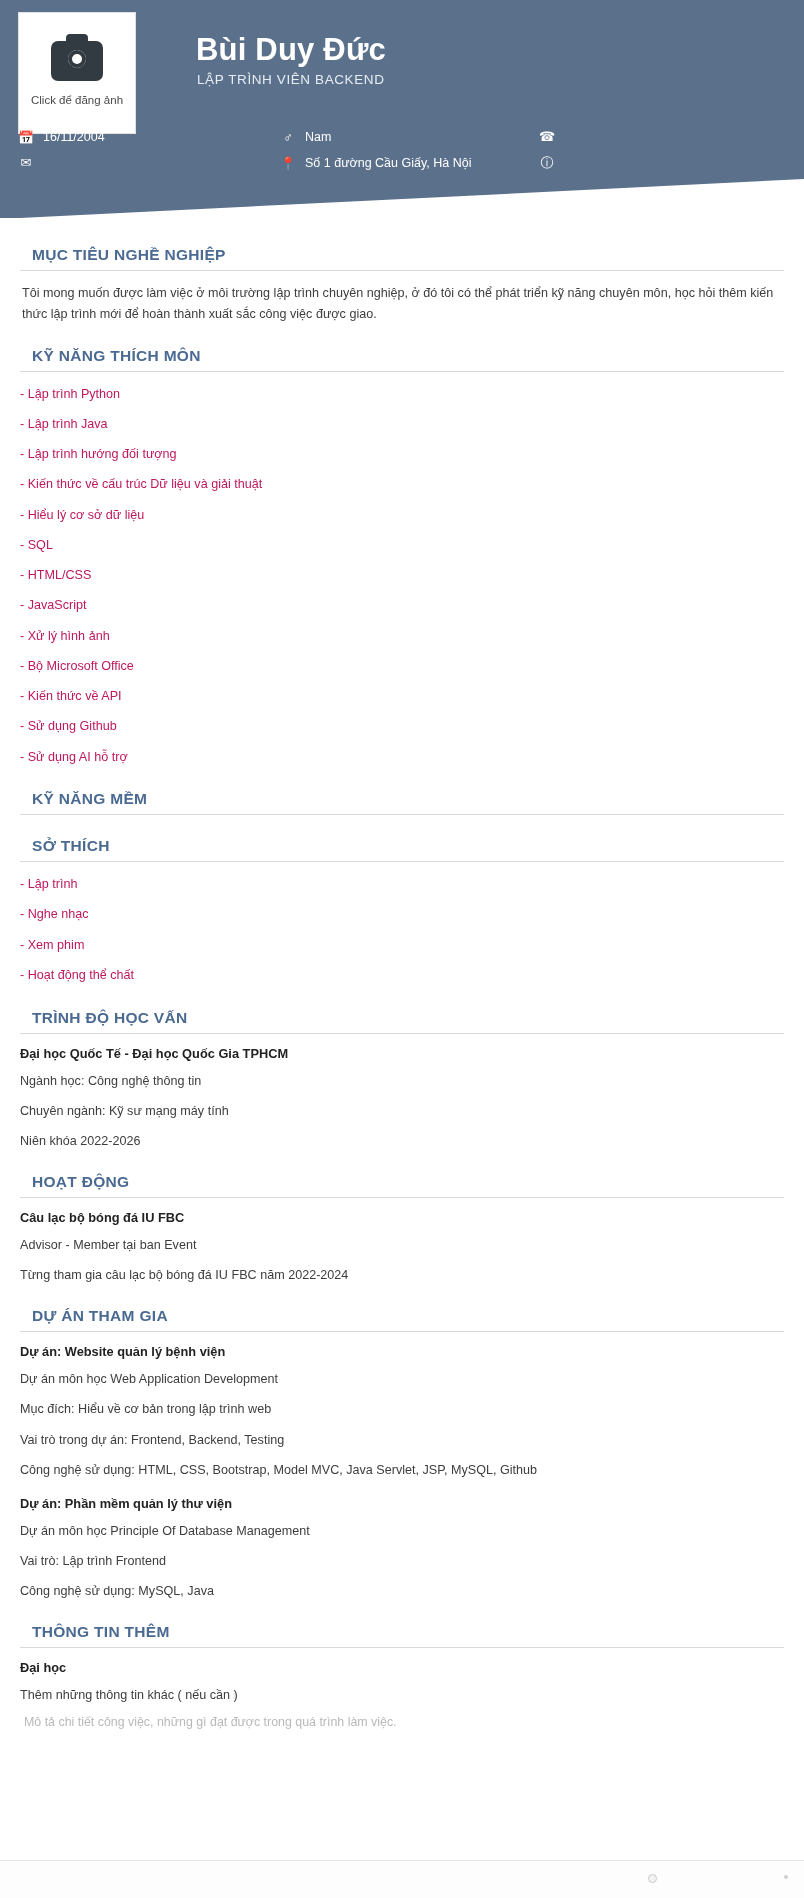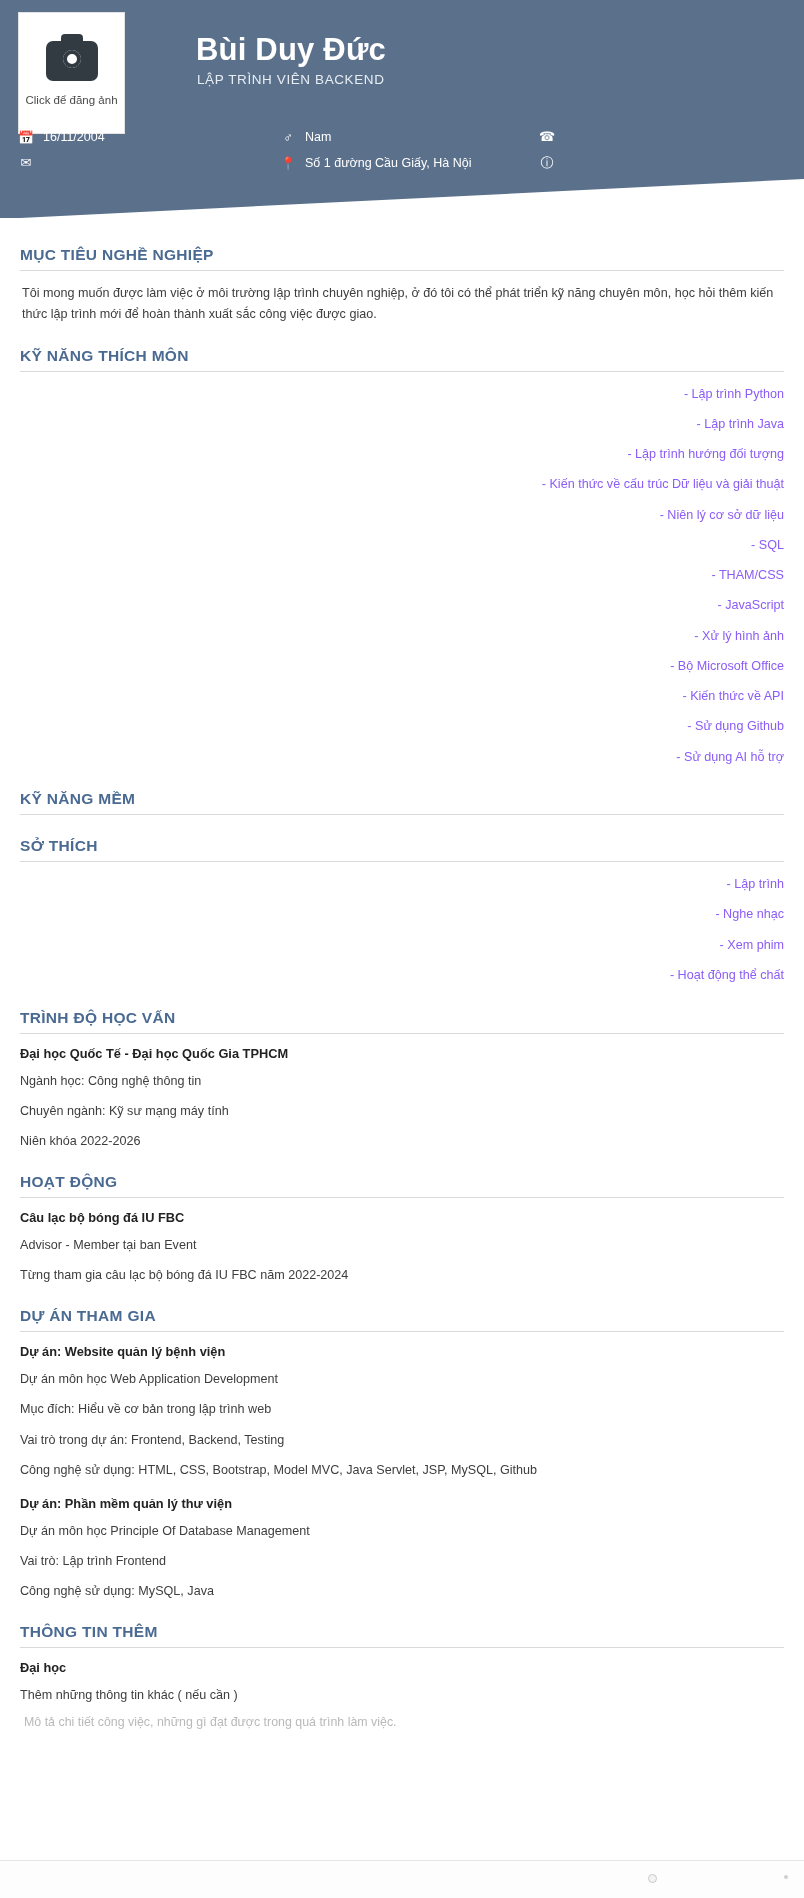--- a/index.html
+++ b/index.html
@@ -34,21 +34,21 @@
     position: absolute;
     left: 0; right: 0; bottom: -1px;
     height: 40px;
     background: #ffffff;
     clip-path: polygon(0 100%, 100% 0, 100% 100%);
   }
   .photo-box {
     position: absolute;
     left: 18px;
     top: 12px;
-    width: 107px;
+    width: 118px;
     height: 122px;
     background: #ffffff;
     border: 1px solid #e2e2e2;
     display: flex;
     flex-direction: column;
     align-items: center;
     justify-content: center;
   }
   .camera-icon {
     width: 52px;
@@ -133,40 +133,39 @@
   .content {
     padding: 0 20px 40px 20px;
   }
   .section { margin-top: 22px; }
   .section:first-child { margin-top: 28px; }
   .sec-title {
     color: #4a6a92;
     font-size: 15.5px;
     font-weight: bold;
     letter-spacing: 0.3px;
-    margin: 0 0 6px 0;
+    margin: 0 0 6px 12px;
   }
   .sec-rule {
     border: 0;
     border-top: 1px solid #d9d9d9;
     margin: 6px 0 12px 0;
   }
   .para {
     font-size: 12.6px;
     color: #3d3d3d;
     line-height: 1.65;
     margin: 2px;
   }
   .bullet {
     font-size: 12.6px;
-    color: #8b5cf6;
+    color: #be185d;
     line-height: 1.72;
     margin: 0;
     padding: 0;
-    text-align: right;
   }
   .bullet li {
     list-style: none;
     margin: 0 0 8.6px 0;
   }
   .sub-head {
     font-size: 12.8px;
     color: #222222;
     font-weight: bold;
     margin: 2px 0 10px 0;
@@ -269,23 +268,23 @@
     </div>
 
     <div class="section">
       <h2 class="sec-title">KỸ NĂNG THÍCH MÔN</h2>
       <hr class="sec-rule">
       <ul class="bullet">
         <li>- Lập trình Python</li>
         <li>- Lập trình Java</li>
         <li>- Lập trình hướng đối tượng</li>
         <li>- Kiến thức về cấu trúc Dữ liệu và giải thuật</li>
-        <li>- Niên lý cơ sở dữ liệu</li>
+        <li>- Hiểu lý cơ sở dữ liệu</li>
         <li>- SQL</li>
-        <li>- THAM/CSS</li>
+        <li>- HTML/CSS</li>
         <li>- JavaScript</li>
         <li>- Xử lý hình ảnh</li>
         <li>- Bộ Microsoft Office</li>
         <li>- Kiến thức về API</li>
         <li>- Sử dụng Github</li>
         <li>- Sử dụng AI hỗ trợ</li>
       </ul>
     </div>
 
     <div class="section">

